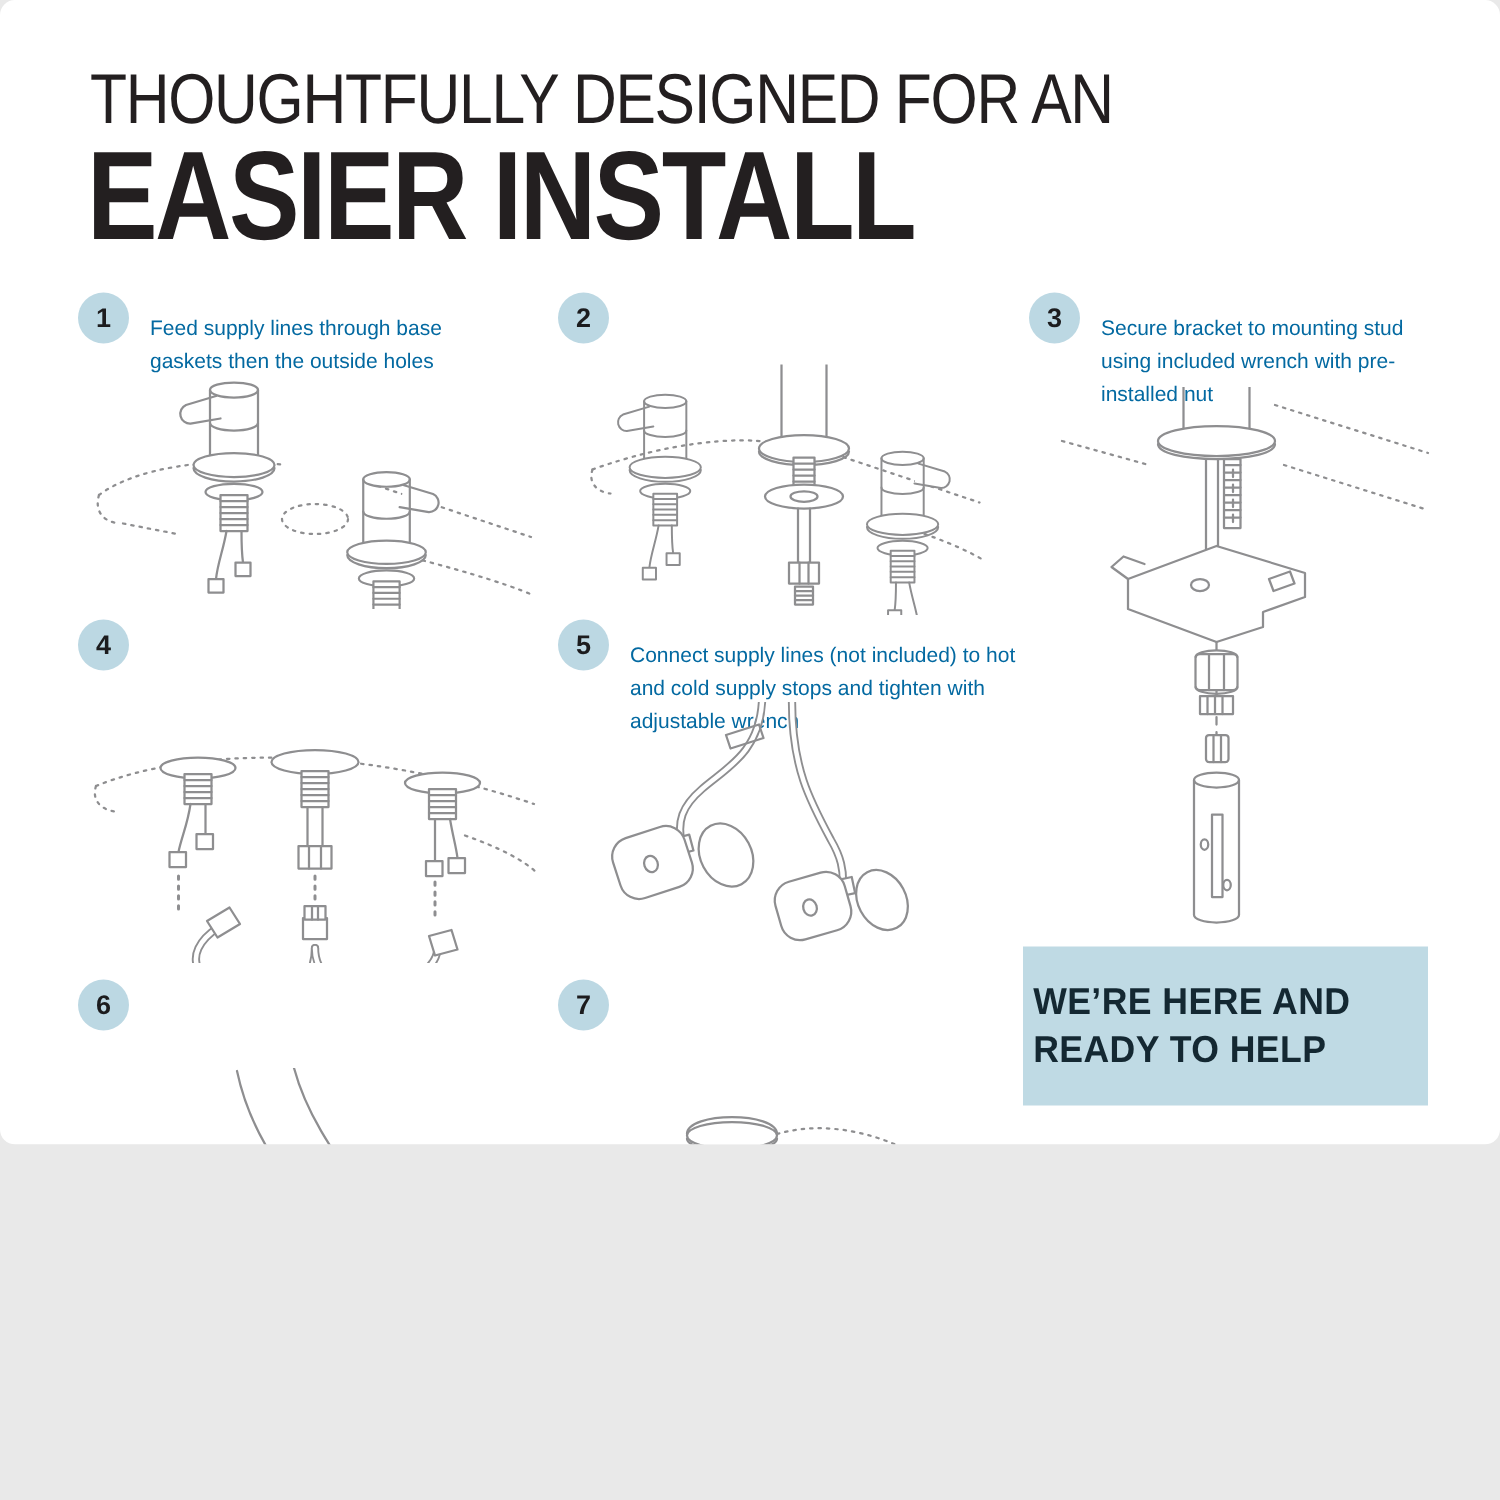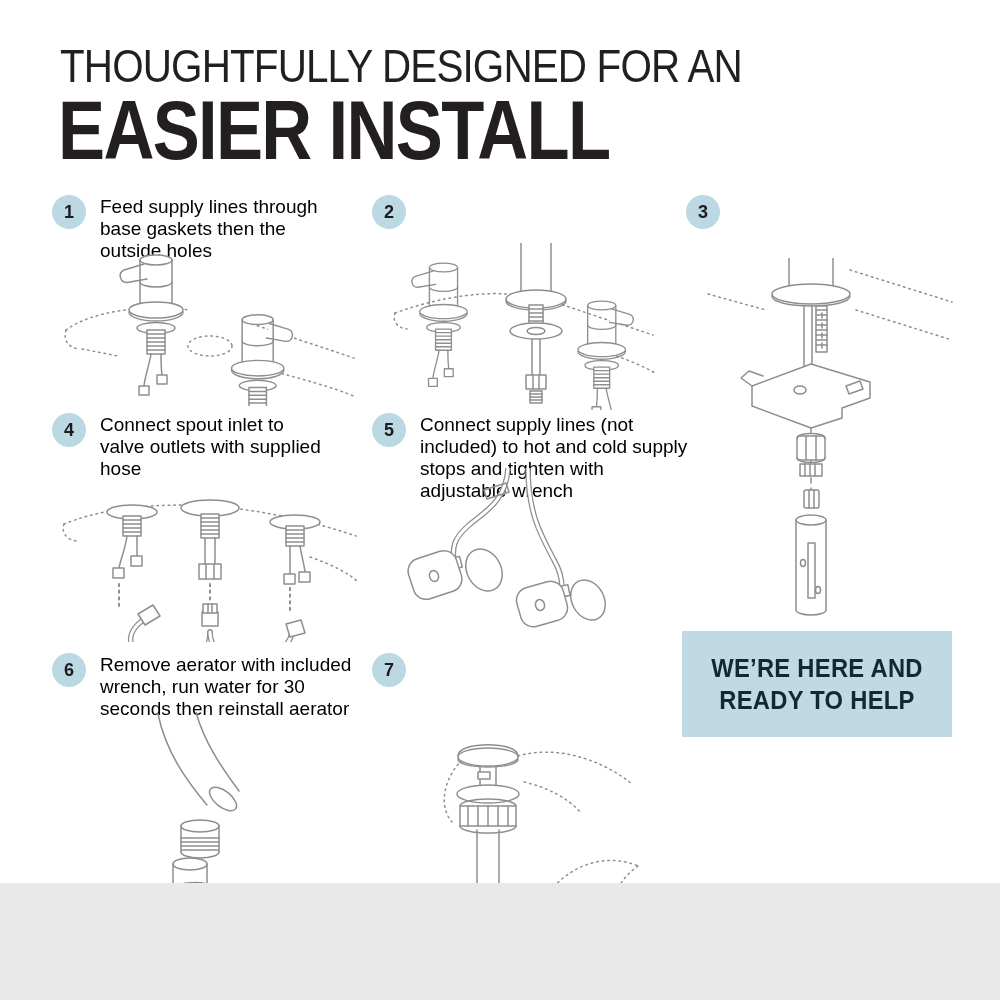--- a/index.html
+++ b/index.html
@@ -1,43 +1,43 @@
 <!DOCTYPE html>
 <html><head>
 <meta charset="utf-8">
 <style>
   html,body{margin:0;padding:0;background:#e9e9e9;}
   .page{
-    position:relative;width:1000px;height:883px;background:#ffffff;
-    font-family:"Liberation Sans",sans-serif;overflow:hidden;margin:0 auto;
+    position:relative;width:1000px;height:763px;background:#ffffff;
+    font-family:"Liberation Sans",sans-serif;overflow:hidden;margin:0 auto;border-radius:10px;
   }
   .abs{position:absolute;}
   .title1{
     left:60px;top:38px;font-size:47px;font-weight:400;color:#231F20;
     letter-spacing:-1px;transform:scaleX(0.86);transform-origin:left top;white-space:nowrap;
   }
   .title2{
     left:58px;top:82px;font-size:84px;font-weight:700;color:#231F20;
     letter-spacing:-2px;transform:scaleX(0.84);transform-origin:left top;white-space:nowrap;
   }
   .step{position:absolute;display:flex;align-items:flex-start;}
   .num{
     width:34px;height:34px;border-radius:50%;background:#BCD8E3;color:#1C1C1E;
     font-size:18px;font-weight:700;text-align:center;line-height:34px;flex:0 0 34px;
   }
   .txt{
-    margin-left:14px;font-size:19px;line-height:22px;color:#000000;padding-top:1px;
+    margin-left:14px;font-size:14px;line-height:22px;color:#0369a1;padding-top:1px;margin-top:11px;
   }
   .illus{position:absolute;}
   .help{
     left:682px;top:631px;width:270px;height:329px;box-sizing:border-box;
   }
   .help-head{
     background:#BFDAE4;height:106px;display:flex;flex-direction:column;justify-content:center;
-    text-align:center;color:#142832;font-weight:700;font-size:25px;line-height:32px;
+    color:#142832;font-weight:700;font-size:25px;line-height:32px;
     letter-spacing:0.3px;
   }
   .help-head .hline{transform:scaleX(0.95);transform-origin:center;}
   .help-body{
     background:#ffffff;border:2px solid #D6E6EC;border-top:none;height:223px;box-sizing:border-box;
     text-align:center;padding:14px 10px 0 10px;
   }
   .help-text{font-size:19px;line-height:27px;color:#58595B;}
   .help-phone{font-size:26px;font-weight:700;color:#1E1E21;margin-top:5px;letter-spacing:0.3px;}
   .logo{left:55px;top:896px;}
@@ -76,32 +76,31 @@
 
   <div class="step" style="left:52px;top:195px">
     <div class="num">1</div>
     <div class="txt" style="width:242px">Feed supply lines through base gaskets then the outside holes</div>
   </div>
   <div class="step" style="left:372px;top:195px">
     <div class="num">2</div>
   </div>
   <div class="step" style="left:686px;top:195px">
     <div class="num">3</div>
+    <div class="txt" style="width:222px">Secure bracket to mounting stud using included wrench with pre-installed nut</div>
   </div>
   <div class="step" style="left:52px;top:413px">
     <div class="num">4</div>
-    <div class="txt" style="width:232px">Connect spout inlet to valve outlets with supplied hose</div>
   </div>
   <div class="step" style="left:372px;top:413px">
     <div class="num">5</div>
     <div class="txt" style="width:272px">Connect supply lines (not included) to hot and cold supply stops and tighten with adjustable wrench</div>
   </div>
   <div class="step" style="left:52px;top:653px">
     <div class="num">6</div>
-    <div class="txt" style="width:252px">Remove aerator with included wrench, run water for 30 seconds then reinstall aerator</div>
   </div>
   <div class="step" style="left:372px;top:653px">
     <div class="num">7</div>
   </div>
 
   <svg class="illus" style="left:60px;top:246px" width="300" height="160" viewBox="0 0 300 160">
     <g stroke="#8E8E90" stroke-width="1.5" fill="none" stroke-linecap="round" stroke-linejoin="round">
       <g stroke-dasharray="1.6 4">
         <path d="M6,84 C30,66 80,58 130,64 M192,78 L294,112"></path>
         <path d="M6,84 c-3,10 2,18 14,19 M22,103 L58,110"></path>

